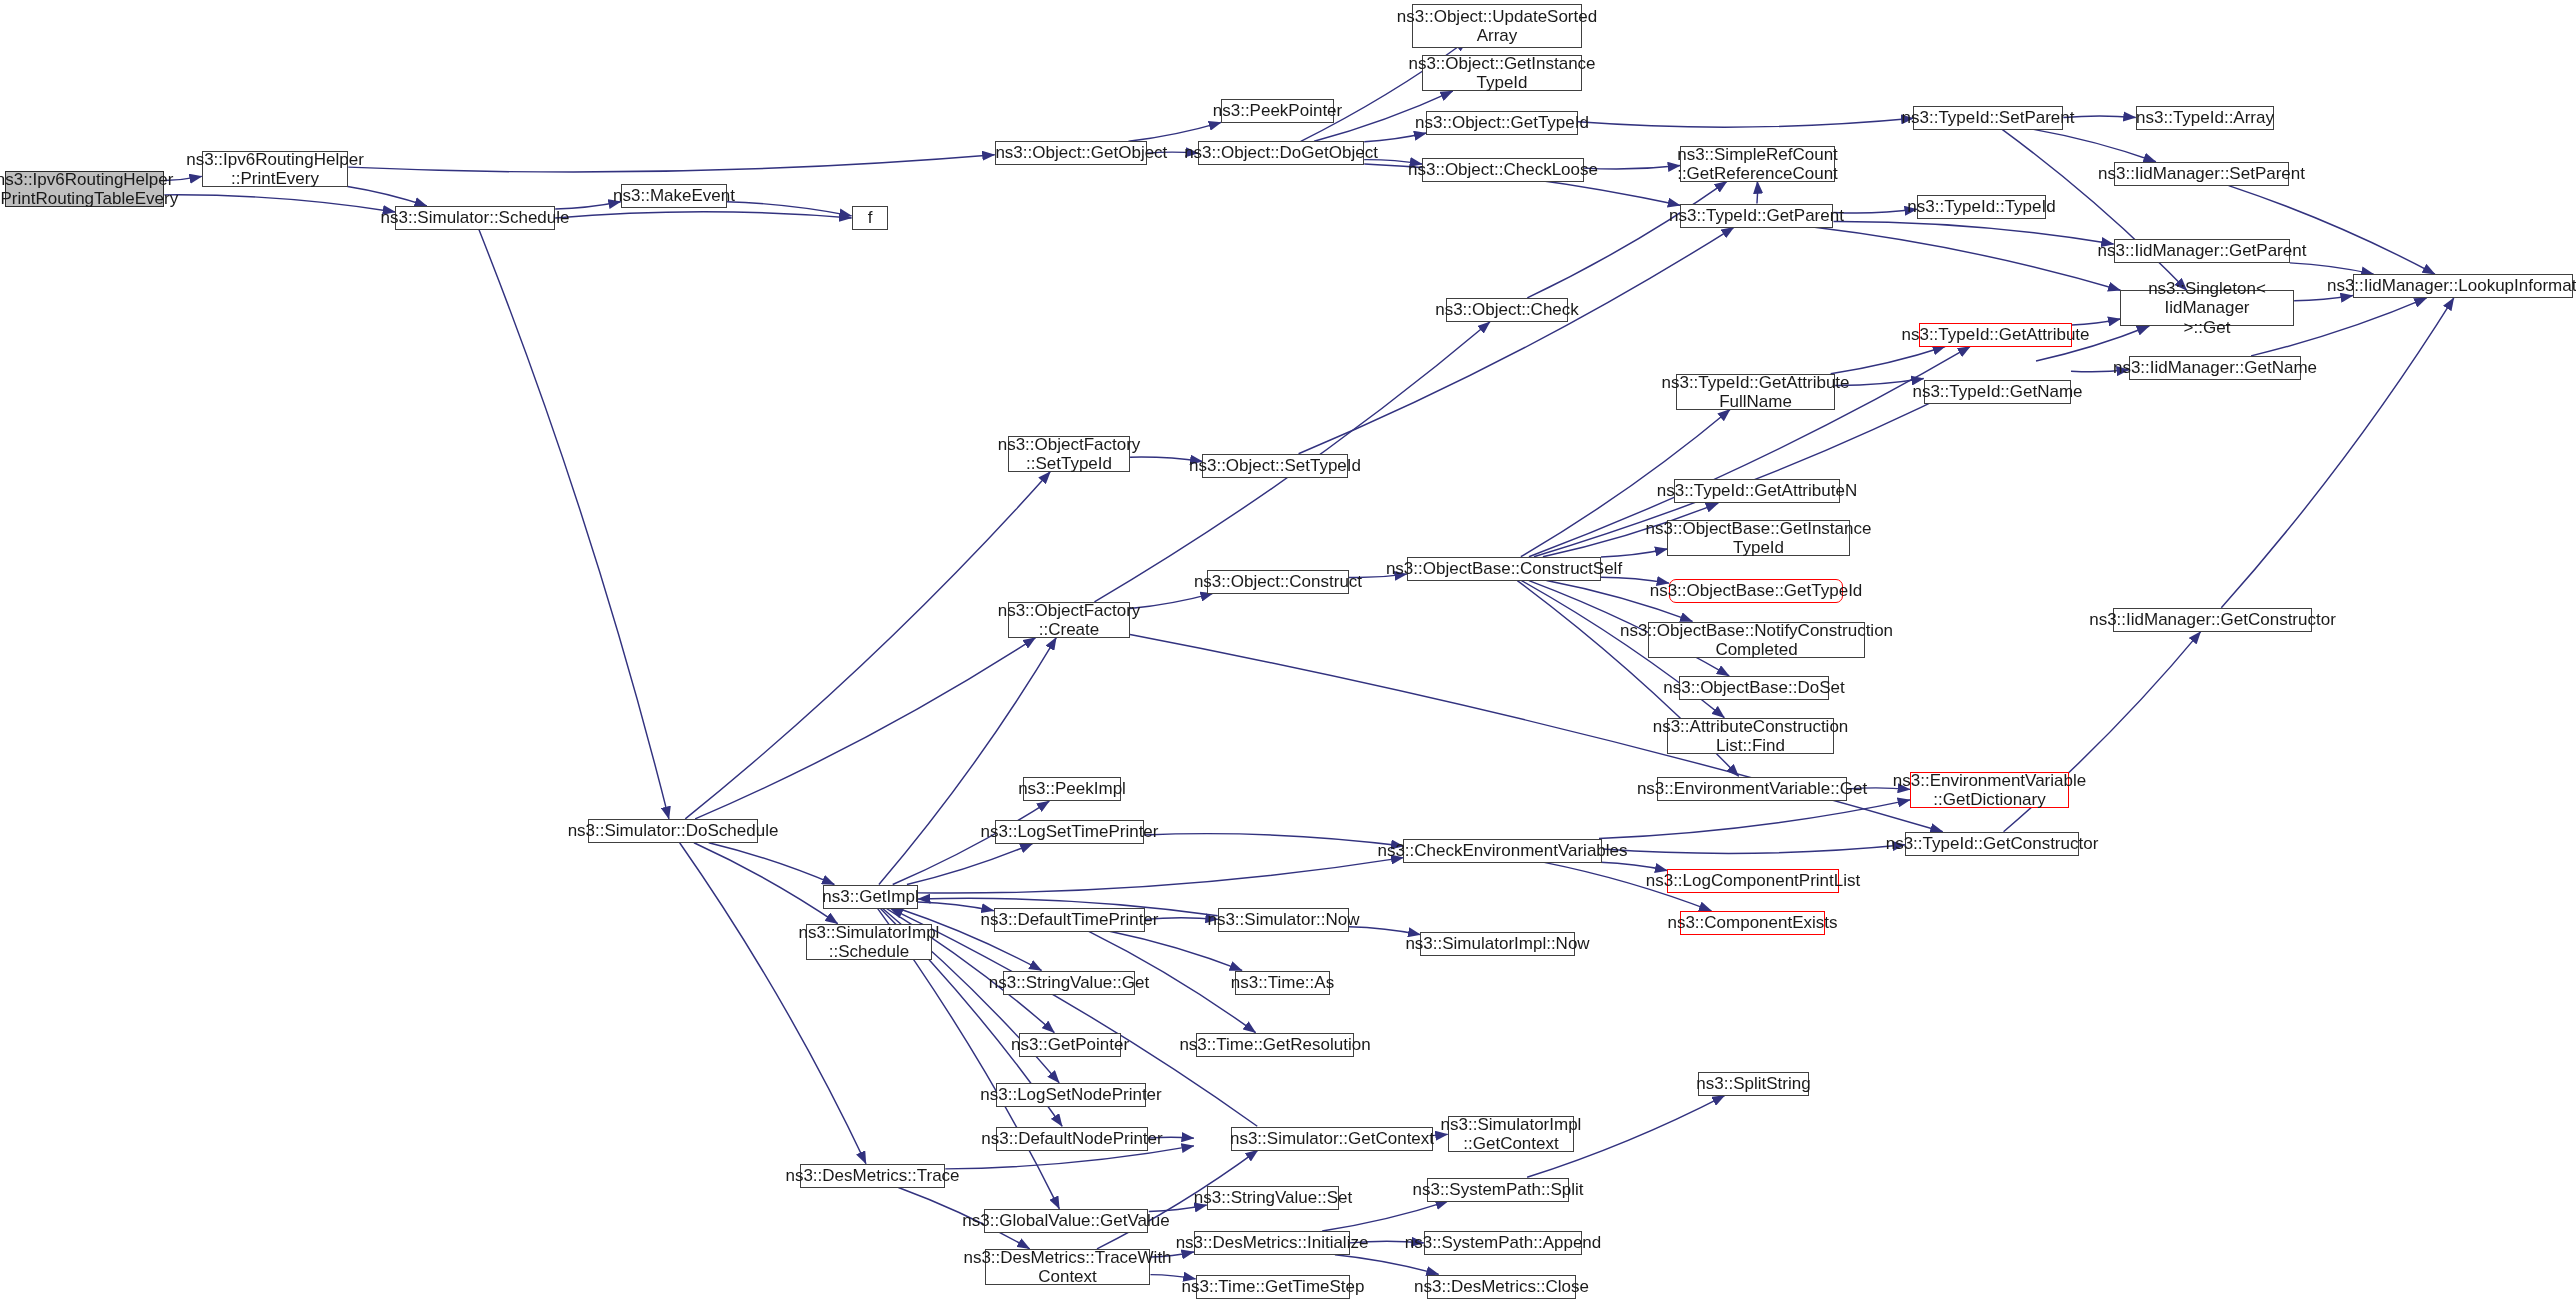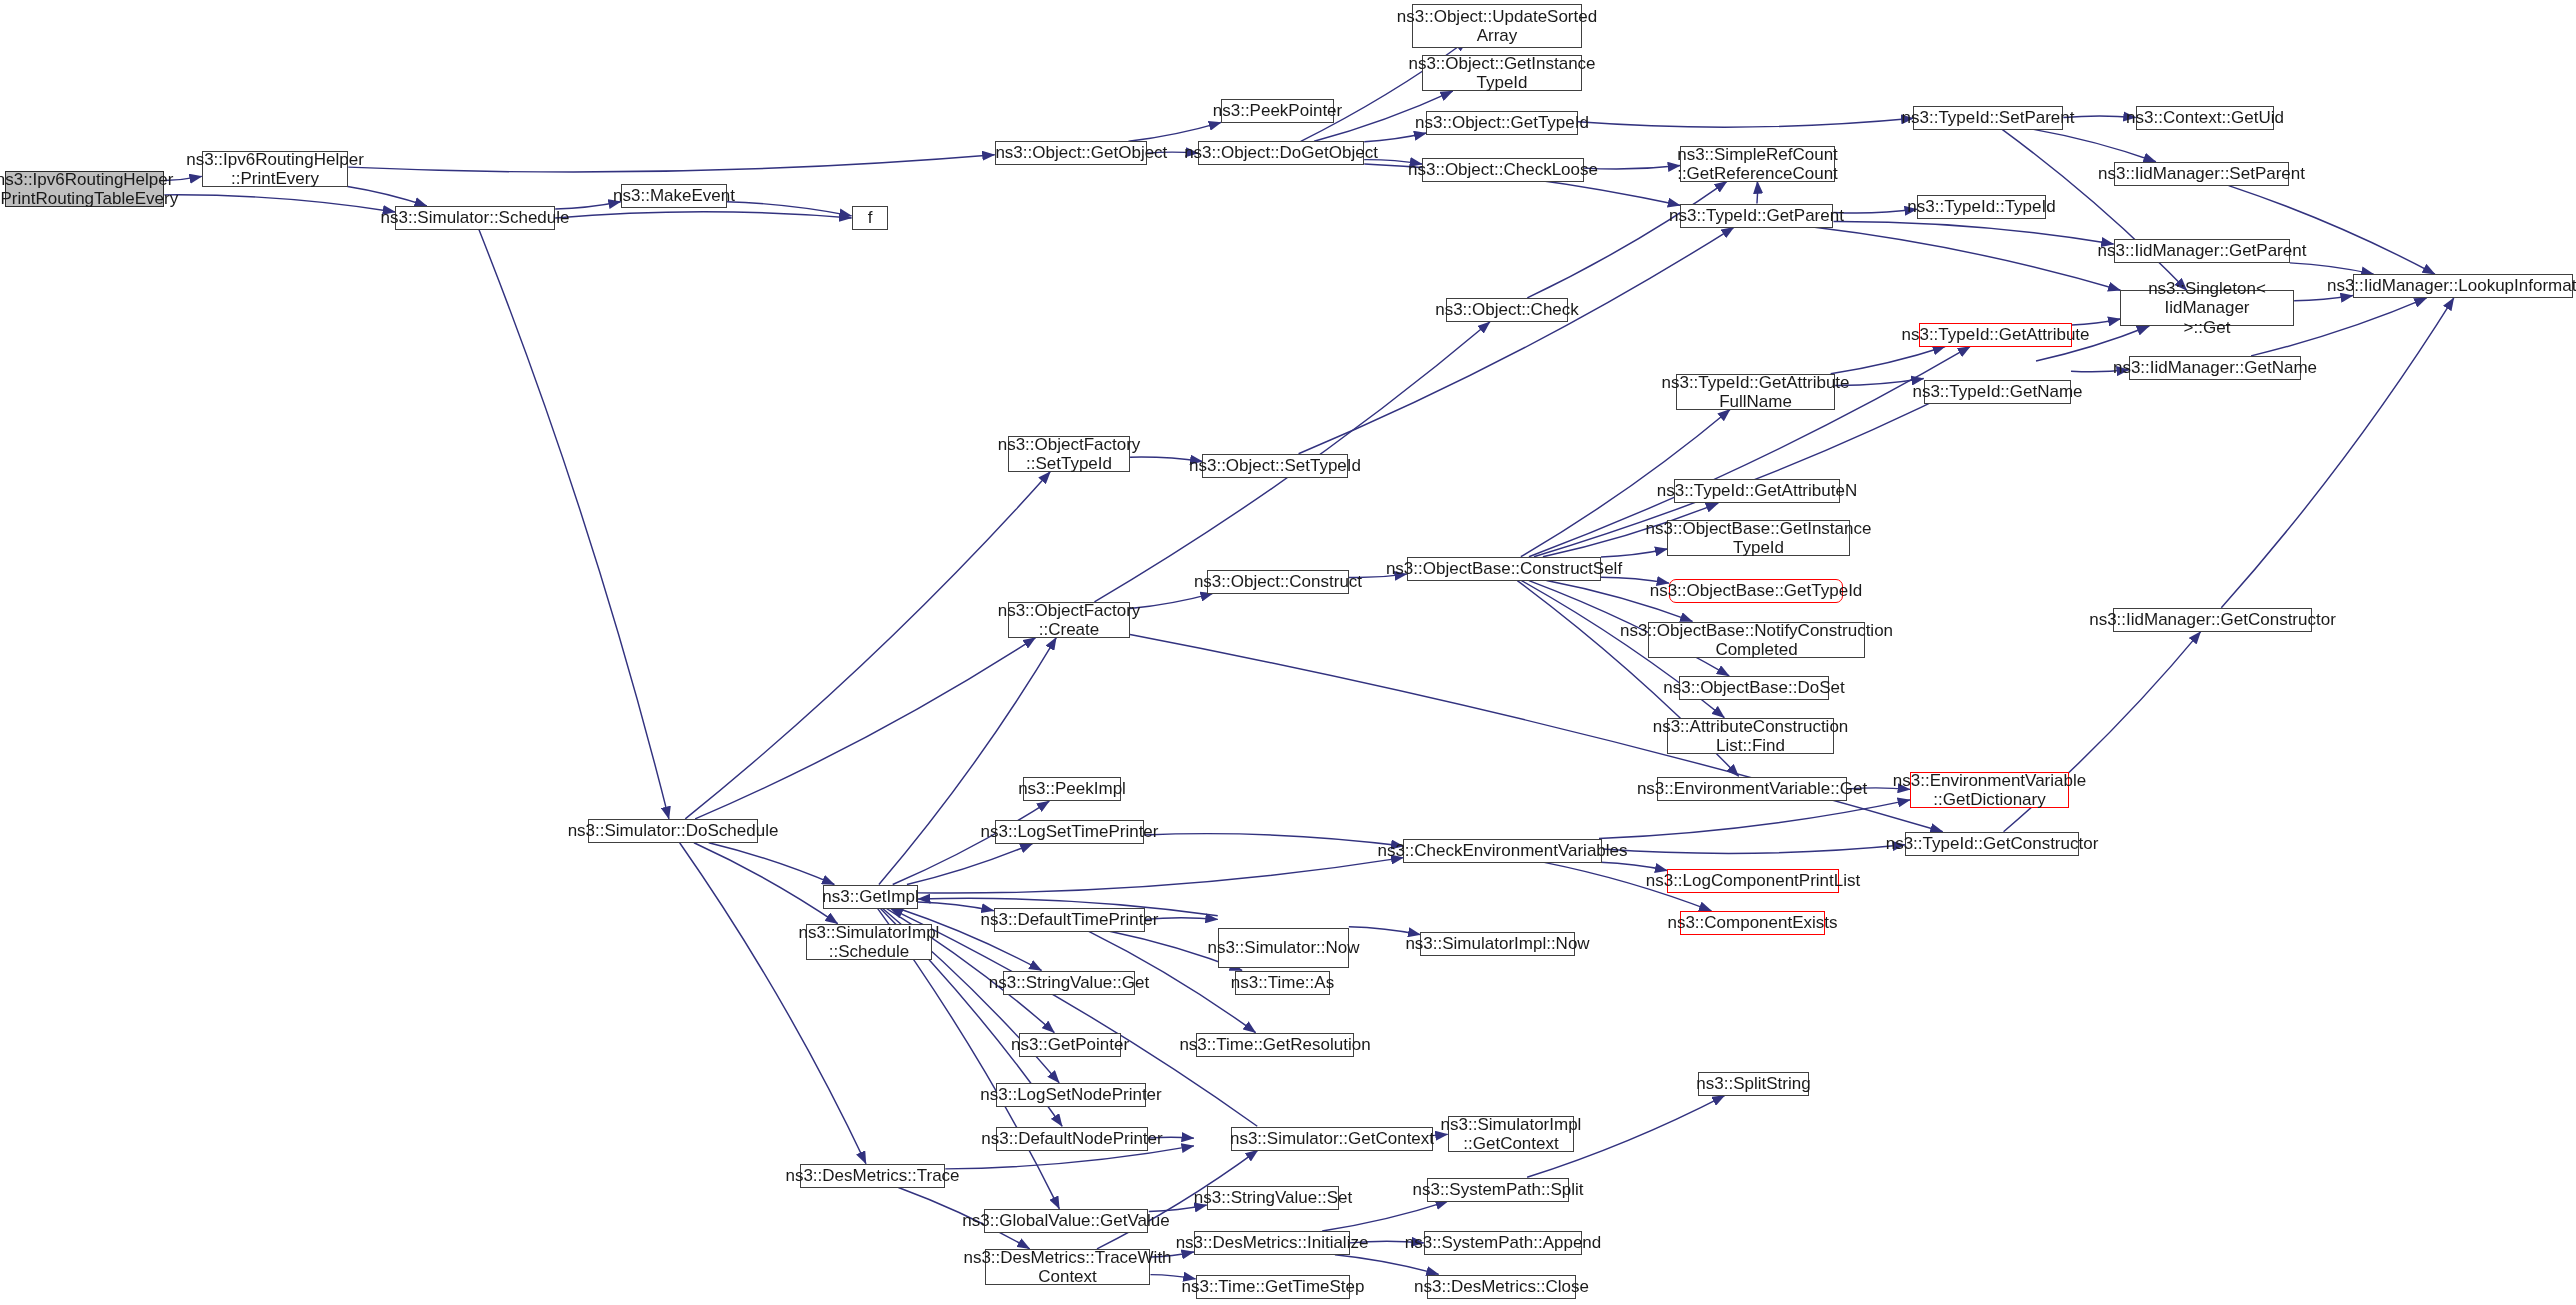--- a/index.html
+++ b/index.html
@@ -132,21 +132,21 @@
 Array</div>
       <div class="node" style="left: 1422px; top: 55px; width: 160px; height: 36px;">ns3::Object::GetInstance
 TypeId</div>
       <div class="node" style="left: 1426px; top: 111px; width: 152px; height: 24px;">ns3::Object::GetTypeId</div>
       <div class="node" style="left: 1422px; top: 158px; width: 162px; height: 24px;">ns3::Object::CheckLoose</div>
       <div class="node" style="left: 1680px; top: 146px; width: 155px; height: 36px;">ns3::SimpleRefCount
 ::GetReferenceCount</div>
       <div class="node" style="left: 1680px; top: 204px; width: 153px; height: 24px;">ns3::TypeId::GetParent</div>
       <div class="node" style="left: 1917px; top: 195px; width: 129px; height: 24px;">ns3::TypeId::TypeId</div>
       <div class="node" style="left: 1913px; top: 106px; width: 150px; height: 24px;">ns3::TypeId::SetParent</div>
-      <div class="node" style="left: 2136px; top: 106px; width: 138px; height: 24px;">ns3::Context::GetUid</div>
+      <div class="node" style="left: 2136px; top: 106px; width: 138px; height: 24px;">ns3::TypeId::Array</div>
       <div class="node" style="left: 2114px; top: 162px; width: 175px; height: 24px;">ns3::IidManager::SetParent</div>
       <div class="node" style="left: 2114px; top: 239px; width: 176px; height: 24px;">ns3::IidManager::GetParent</div>
       <div class="node" style="left: 2120px; top: 290px; width: 174px; height: 36px;">ns3::Singleton&lt; IidManager
 &gt;::Get</div>
       <div class="node" style="left: 2353px; top: 274px; width: 220px; height: 24px;">ns3::IidManager::LookupInformation</div>
       <div class="node" style="left: 1446px; top: 298px; width: 122px; height: 24px;">ns3::Object::Check</div>
       <div class="node red" style="left: 1919px; top: 323px; width: 153px; height: 24px;">ns3::TypeId::GetAttribute</div>
       <div class="node" style="left: 1924px; top: 380px; width: 147px; height: 24px;">ns3::TypeId::GetName</div>
       <div class="node" style="left: 2129px; top: 356px; width: 172px; height: 24px;">ns3::IidManager::GetName</div>
       <div class="node" style="left: 1676px; top: 374px; width: 159px; height: 36px;">ns3::TypeId::GetAttribute
@@ -174,21 +174,21 @@
       <div class="node" style="left: 1407px; top: 557px; width: 194px; height: 24px;">ns3::ObjectBase::ConstructSelf</div>
       <div class="node" style="left: 588px; top: 819px; width: 170px; height: 24px;">ns3::Simulator::DoSchedule</div>
       <div class="node" style="left: 823px; top: 885px; width: 95px; height: 24px;">ns3::GetImpl</div>
       <div class="node" style="left: 806px; top: 924px; width: 126px; height: 36px;">ns3::SimulatorImpl
 ::Schedule</div>
       <div class="node" style="left: 1023px; top: 777px; width: 98px; height: 24px;">ns3::PeekImpl</div>
       <div class="node" style="left: 995px; top: 820px; width: 149px; height: 24px;">ns3::LogSetTimePrinter</div>
       <div class="node" style="left: 994px; top: 908px; width: 151px; height: 24px;">ns3::DefaultTimePrinter</div>
       <div class="node" style="left: 1003px; top: 971px; width: 132px; height: 24px;">ns3::StringValue::Get</div>
       <div class="node" style="left: 1019px; top: 1033px; width: 102px; height: 24px;">ns3::GetPointer</div>
-      <div class="node" style="left: 1218px; top: 908px; width: 131px; height: 40px; margin-top: 20px;">ns3::Simulator::Now</div>
+      <div class="node" style="left: 1218px; top: 908px; width: 131px; height: 24px;">ns3::Simulator::Now</div>
       <div class="node" style="left: 1235px; top: 971px; width: 95px; height: 24px;">ns3::Time::As</div>
       <div class="node" style="left: 1196px; top: 1033px; width: 158px; height: 24px;">ns3::Time::GetResolution</div>
       <div class="node" style="left: 1403px; top: 839px; width: 199px; height: 24px;">ns3::CheckEnvironmentVariables</div>
       <div class="node red" style="left: 1667px; top: 869px; width: 172px; height: 24px;">ns3::LogComponentPrintList</div>
       <div class="node red" style="left: 1680px; top: 911px; width: 145px; height: 24px;">ns3::ComponentExists</div>
       <div class="node" style="left: 1420px; top: 932px; width: 155px; height: 24px;">ns3::SimulatorImpl::Now</div>
       <div class="node" style="left: 996px; top: 1083px; width: 150px; height: 24px;">ns3::LogSetNodePrinter</div>
       <div class="node" style="left: 996px; top: 1127px; width: 152px; height: 24px;">ns3::DefaultNodePrinter</div>
       <div class="node" style="left: 1194px; top: 1127px; width: 202px; height: 24px; margin-left: 37px;">ns3::Simulator::GetContext</div>
       <div class="node" style="left: 1448px; top: 1116px; width: 126px; height: 36px;">ns3::SimulatorImpl

